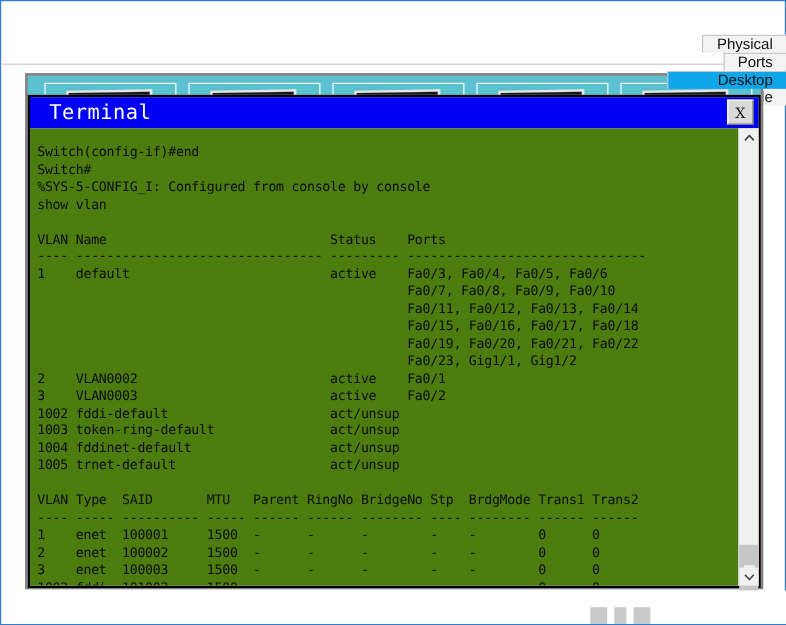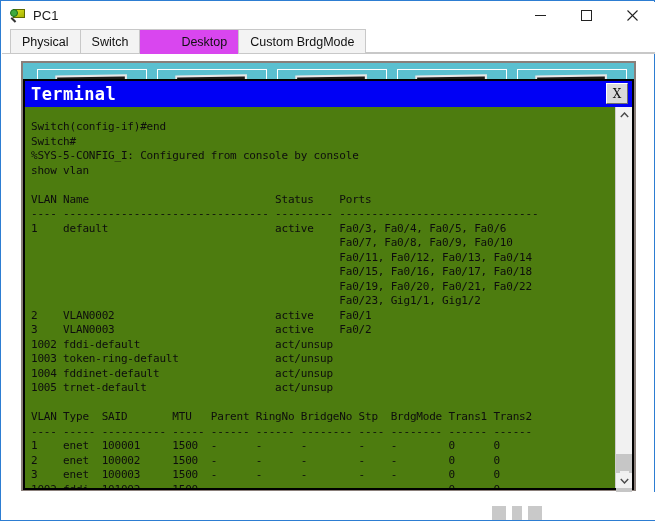--- a/index.html
+++ b/index.html
@@ -83,37 +83,38 @@
   #tabstrip {
     position: absolute;
     left: 1px; top: 28px;
     width: 653px; height: 25px;
     background: #ffffff;
     border-bottom: 1px solid #c8c8c8;
     display: flex;
     align-items: flex-end;
     padding-left: 8px;
     box-sizing: border-box;
+    flex-direction: column;
   }
   .tab {
     height: 24px;
     padding: 0 11px;
     font-size: 12.5px;
     color: #111111;
     display: flex;
     align-items: center;
     border: 1px solid #c8c8c8;
     border-bottom: none;
     background: #f3f3f3;
     margin-right: -1px;
     box-sizing: border-box;
     white-space: nowrap;
   }
   .tab.active {
-    background: #d946ef;
+    background: #0ea5e9;
     height: 25px;
     position: relative;
     z-index: 3;
     margin-bottom: -1px;
     padding-left: 41px;
   }
   #tab-filler {
     flex: 1;
     height: 24px;
     border-bottom: 1px solid #c8c8c8;
@@ -165,25 +166,25 @@
   #terminal-titlebar {
     position: absolute;
     left: 0; top: 0;
     width: 100%; height: 26px;
     background: #0000f5;
     display: flex;
     align-items: center;
     box-sizing: border-box;
   }
   #terminal-title {
-    margin-left: 6px;
+    margin-left: 16px;
     color: #ffffff;
     font-family: "DejaVu Sans Mono", monospace;
     font-size: 17px;
-    font-weight: bold;
+    font-weight: normal;
     letter-spacing: 0.4px;
     line-height: 1;
   }
   #terminal-close {
     position: absolute;
     right: 4px; top: 2px;
     width: 22px; height: 21px;
     background: #d9d9d9;
     border: 1px solid #ffffff;
     border-right-color: #6d6d6d;
@@ -284,54 +285,27 @@
     box-sizing: border-box;
   }
 </style>
 </head>
 <body>
 
 <div class="ghost" style="left:0; top:0; width:8px; height:521px;"></div>
 
 <div id="pc-window">
 
-  <div id="titlebar">
-    <div id="app-icon">
-      <div class="env"></div>
-      <div class="grn"></div>
-      <div class="stick"></div>
-    </div>
-    <span id="window-title">PC1</span>
-
-    <div id="win-controls">
-      <div class="win-btn">
-        <svg width="13" height="13" viewBox="0 0 13 13">
-            <line x1="1" y1="6.5" x2="12" y2="6.5" stroke="#222" stroke-width="1"></line>
-          </svg>
-      </div>
-      <div class="win-btn">
-        <svg width="13" height="13" viewBox="0 0 13 13">
-            <rect x="1.5" y="1.5" width="10" height="10" fill="none" stroke="#222" stroke-width="1"></rect>
-          </svg>
-      </div>
-      <div class="win-btn">
-        <svg width="13" height="13" viewBox="0 0 13 13">
-            <line x1="1.5" y1="1.5" x2="11.5" y2="11.5" stroke="#222" stroke-width="1.1"></line>
-            <line x1="11.5" y1="1.5" x2="1.5" y2="11.5" stroke="#222" stroke-width="1.1"></line>
-          </svg>
-      </div>
-    </div>
-  </div>
 
   <div id="tabstrip">
     <div class="tab">
       <span>Physical</span>
     </div>
     <div class="tab">
-      <span>Switch</span>
+      <span>Ports</span>
     </div>
     <div class="tab active">
       <span>Desktop</span>
     </div>
     <div class="tab">
       <span>Custom BrdgMode</span>
     </div>
     <div id="tab-filler"></div>
   </div>
 

